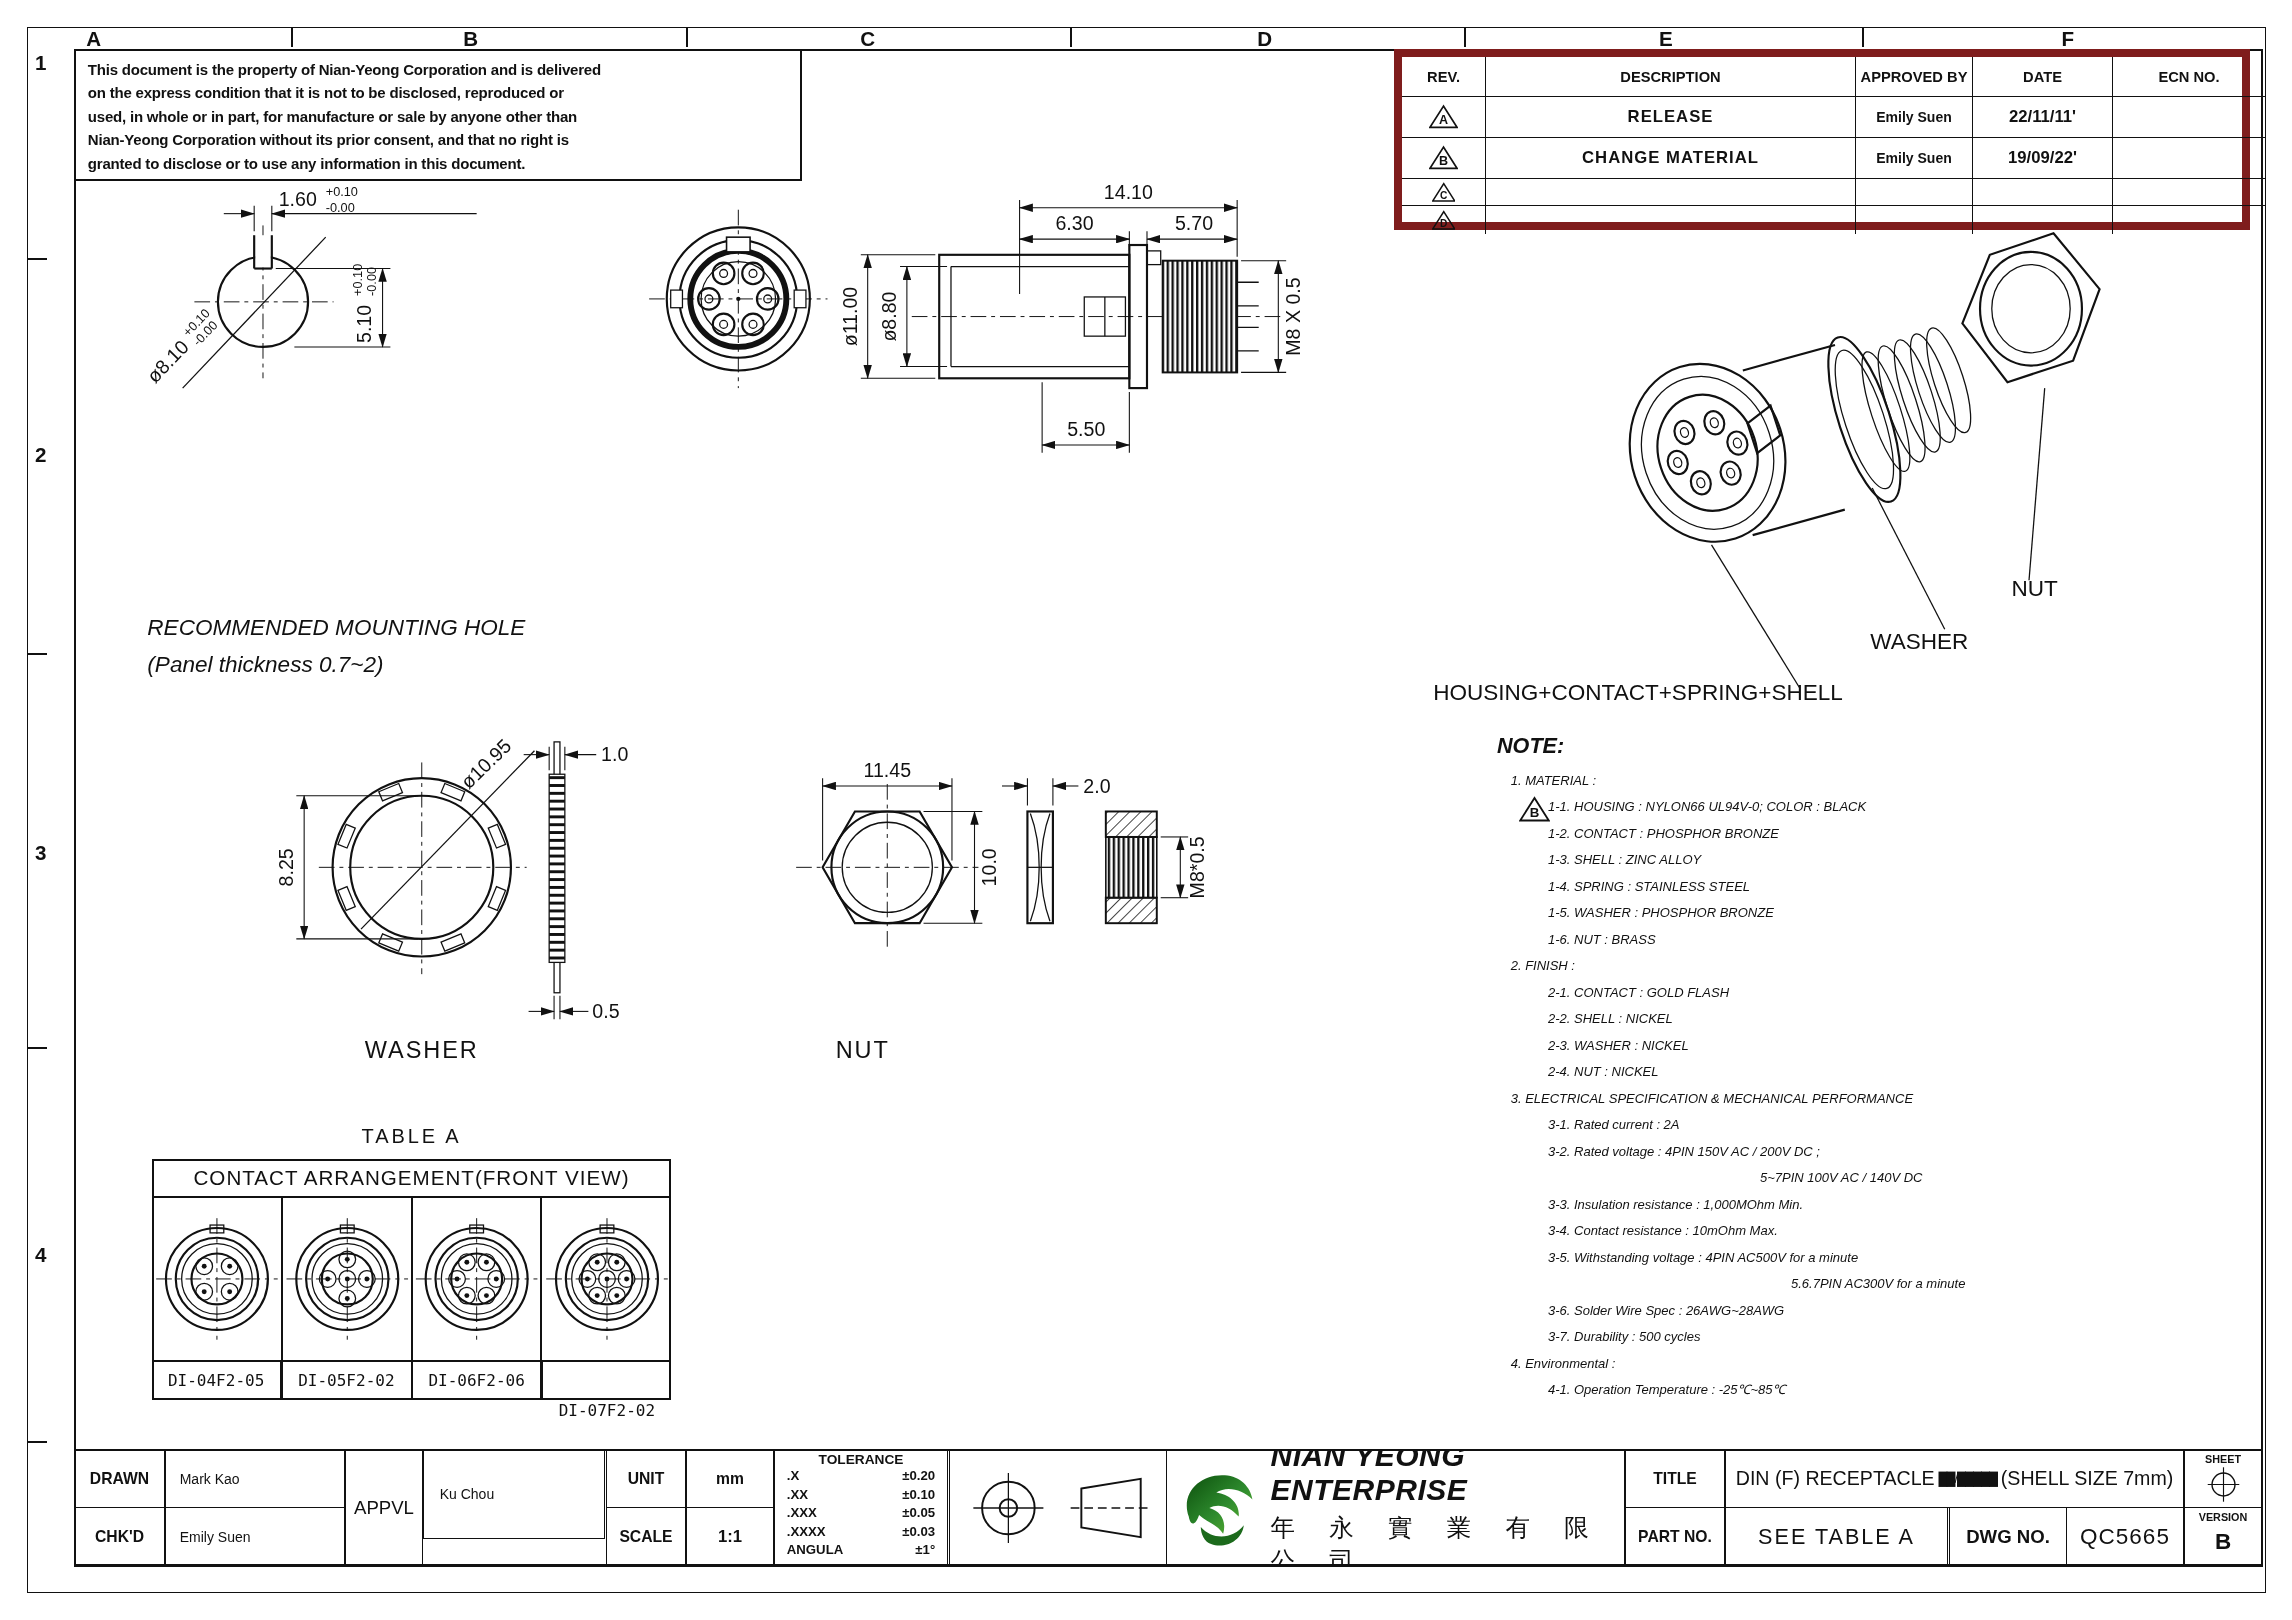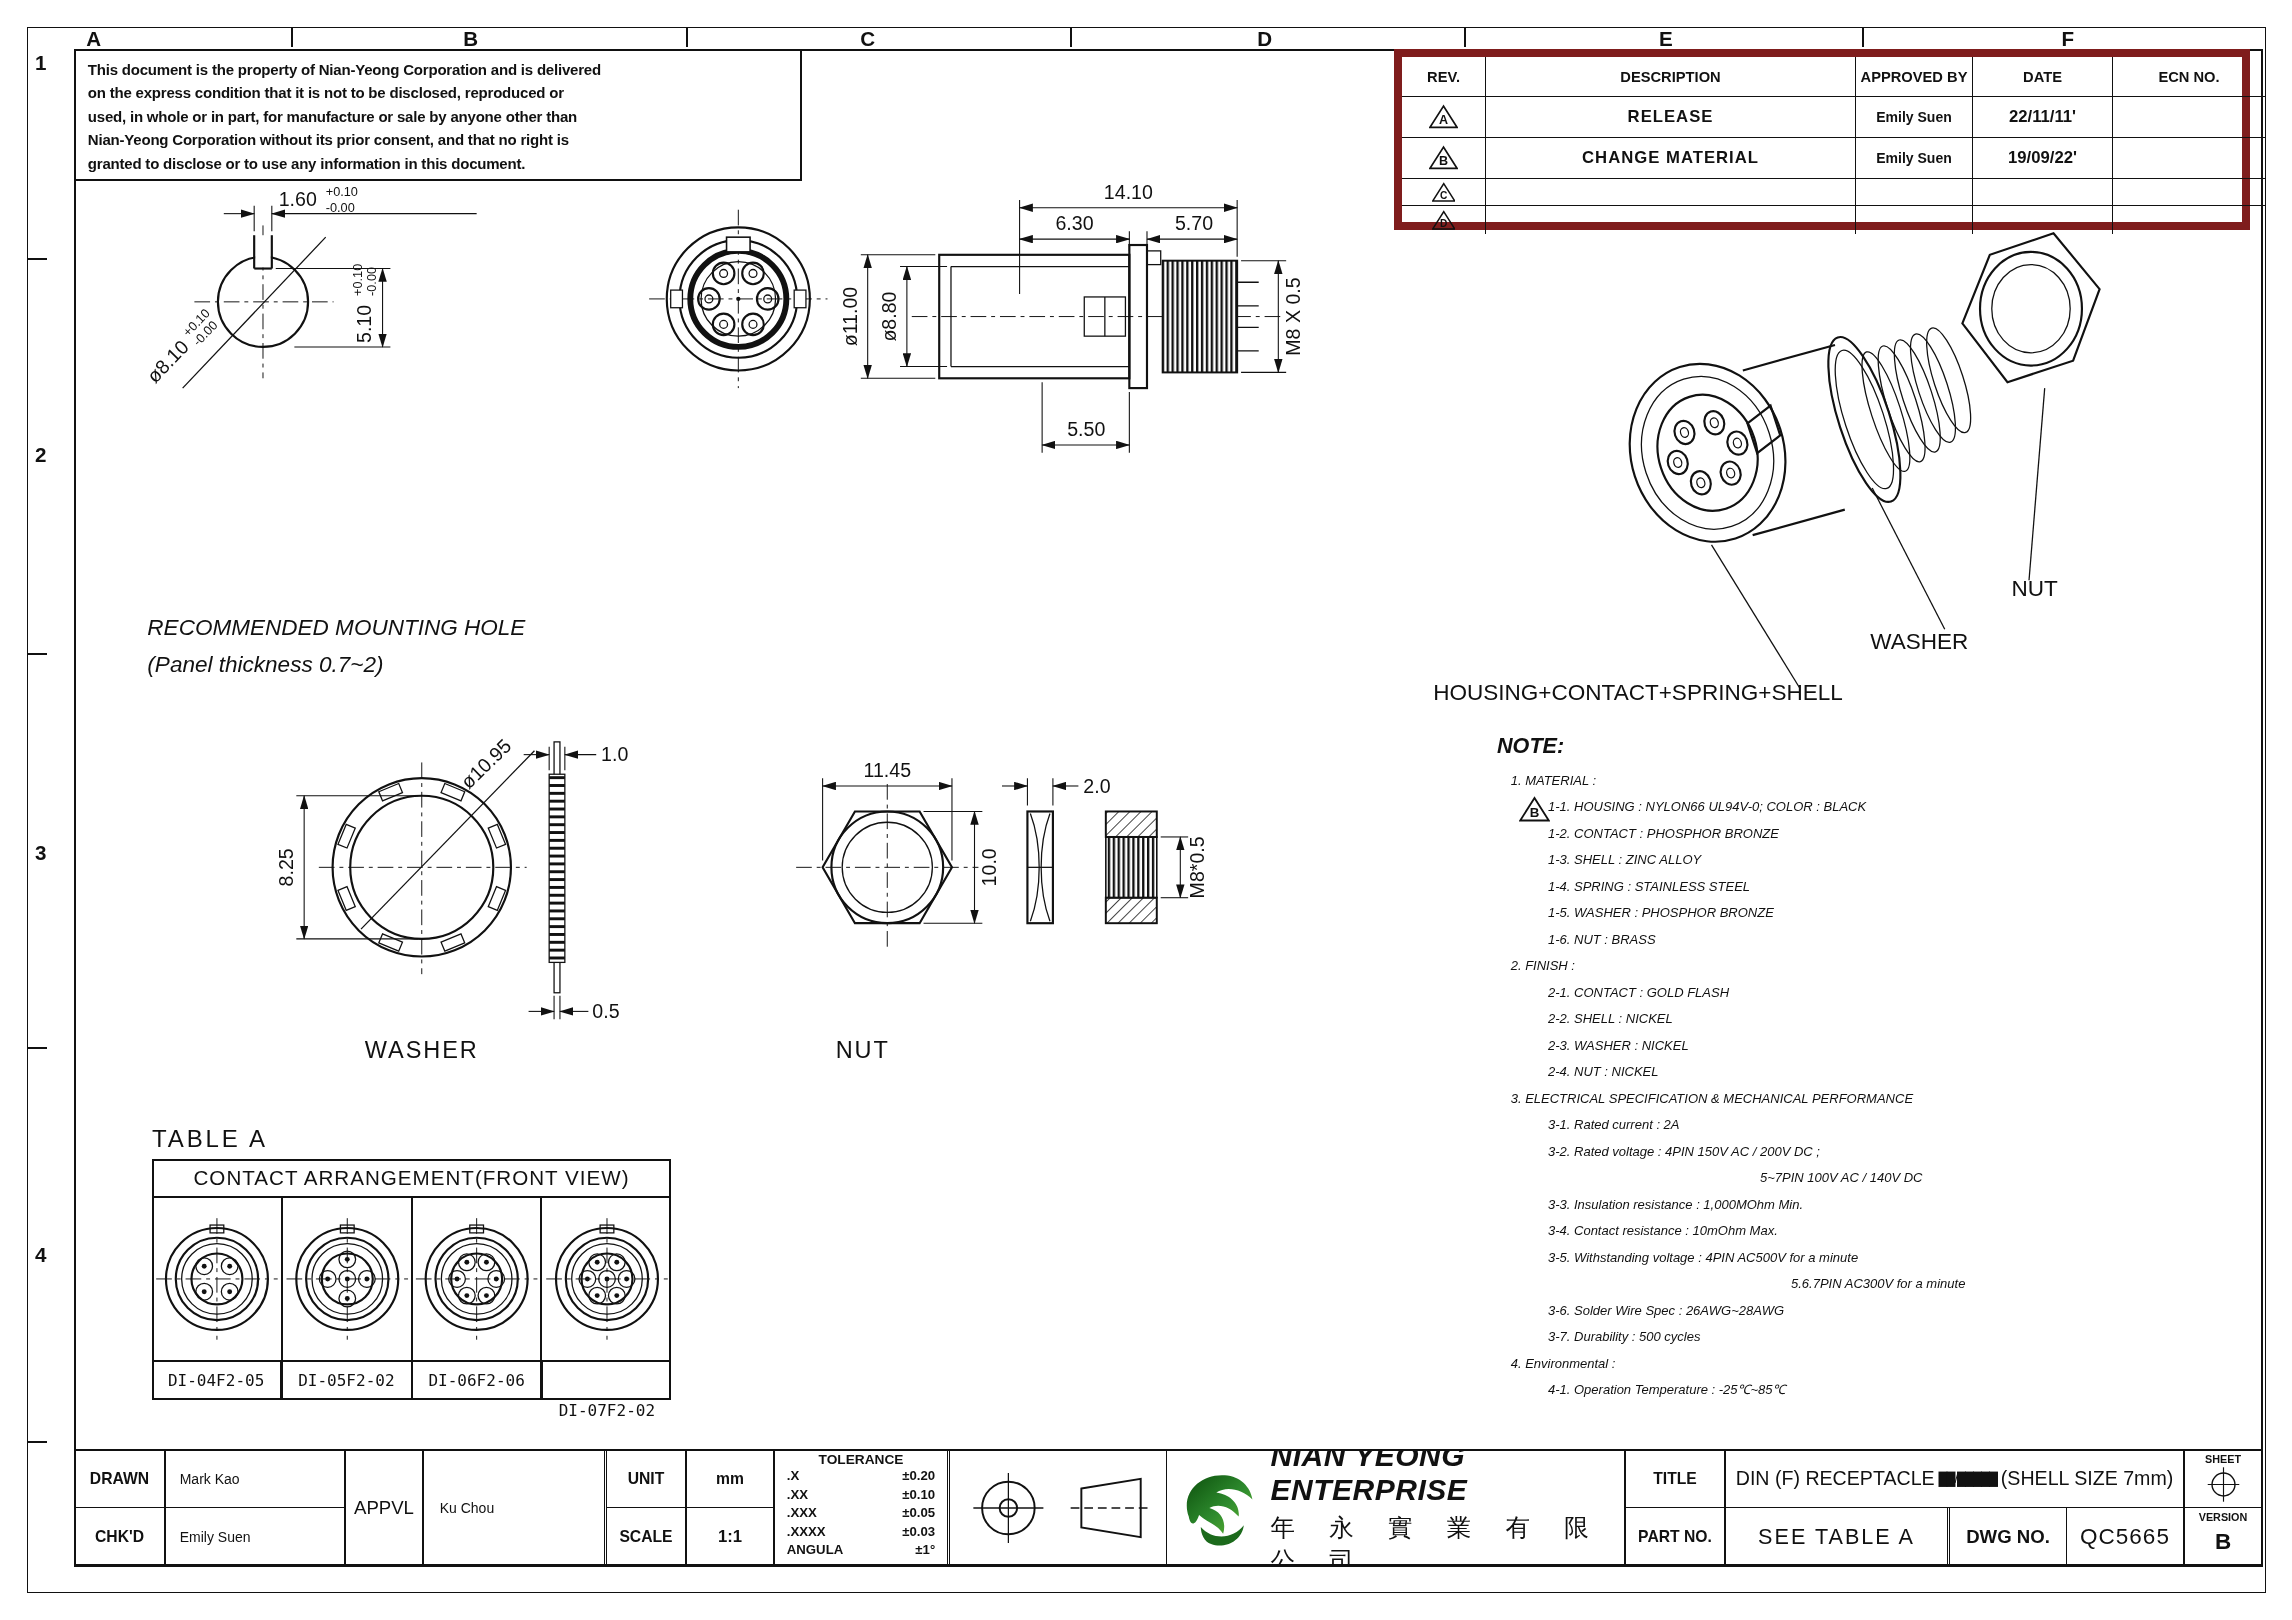--- a/index.html
+++ b/index.html
@@ -34,21 +34,21 @@
   
   .notes{left:1497px;top:733px;width:784px;}
   .notes-heading{font-size:21.6px;font-style:italic;font-weight:bold;}
   .note-line{font-size:13px;font-style:italic;line-height:26.5px;white-space:pre;}
   .ind1{padding-left:13.7px;}
   .ind2{padding-left:51px;}
   .ind3{padding-left:263px;}
   .ind4{padding-left:294px;}
   .note-badge{left:1519px;top:796px;}
   
-  .ta-title{left:152px;top:1125px;width:519px;text-align:left;font-size:24px;letter-spacing:2.9px;}
+  .ta-title{left:152px;top:1125px;width:519px;text-align:center;font-size:20px;letter-spacing:2.9px;}
   .ta-frame{left:152px;top:1159px;width:519px;height:241px;border:2.2px solid #111;}
   .ta-header{left:152px;top:1159px;width:519px;height:39px;border-bottom:2px solid #111;
              display:flex;align-items:center;justify-content:center;font-size:20.6px;letter-spacing:1px;}
   .ta-col-div{top:1198px;width:2px;height:202px;background:#111;}
   .ta-label-row{left:152px;top:1360px;width:519px;height:39px;border-top:2px solid #111;display:flex;}
   .ta-label{flex:1;display:flex;align-items:center;justify-content:center;
             font-family:"DejaVu Sans Mono","Liberation Mono",monospace;font-size:16px;
             border-right:2px solid #111;}
   .ta-label:last-child{border-right:none;margin-top:48px;}
   
@@ -587,21 +587,21 @@
     <div class="ta-label">DI-06F2-06</div>
     <div class="ta-label">DI-07F2-02</div>
   </div>
 
   <div class="abs tb-outer"></div>
   <div class="abs tb tb-lbl" style="left:74px;top:1449px;width:91px;height:59px;">DRAWN</div>
   <div class="abs tb tb-val" style="left:165px;top:1449px;width:180px;height:59px;justify-content:flex-start;padding-left:13.7px;">Mark Kao</div>
   <div class="abs tb tb-lbl" style="left:74px;top:1507px;width:91px;height:59px;">CHK'D</div>
   <div class="abs tb tb-val" style="left:165px;top:1507px;width:180px;height:59px;justify-content:flex-start;padding-left:13.7px;">Emily Suen</div>
   <div class="abs tb tb-val" style="left:345px;top:1449px;width:78px;height:118px;font-size:18.6px;">APPVL</div>
-  <div class="abs tb tb-val" style="left:423px;top:1449px;width:182px;height:118px;justify-content:flex-start;padding-left:15.7px;">Ku Chou</div>
+  <div class="abs tb tb-val" style="left:423px;top:1449px;width:182px;height:90px;justify-content:flex-start;padding-left:15.7px;">Ku Chou</div>
   <div class="abs tb tb-lbl" style="left:606px;top:1449px;width:80px;height:59px;">UNIT</div>
   <div class="abs tb" style="left:686px;top:1449px;width:88px;height:59px;font-size:15.7px;font-weight:bold;">mm</div>
   <div class="abs tb tb-lbl" style="left:606px;top:1507px;width:80px;height:59px;">SCALE</div>
   <div class="abs tb" style="left:686px;top:1507px;width:88px;height:59px;font-size:16.7px;font-weight:bold;">1:1</div>
 
   <div class="abs tb tol-box" style="left:774px;top:1449px;width:174px;height:118px;">
     <div class="tol-title">TOLERANCE</div>
     <div class="tol-row">
         <span>.X</span>
         <span>±0.20</span>

